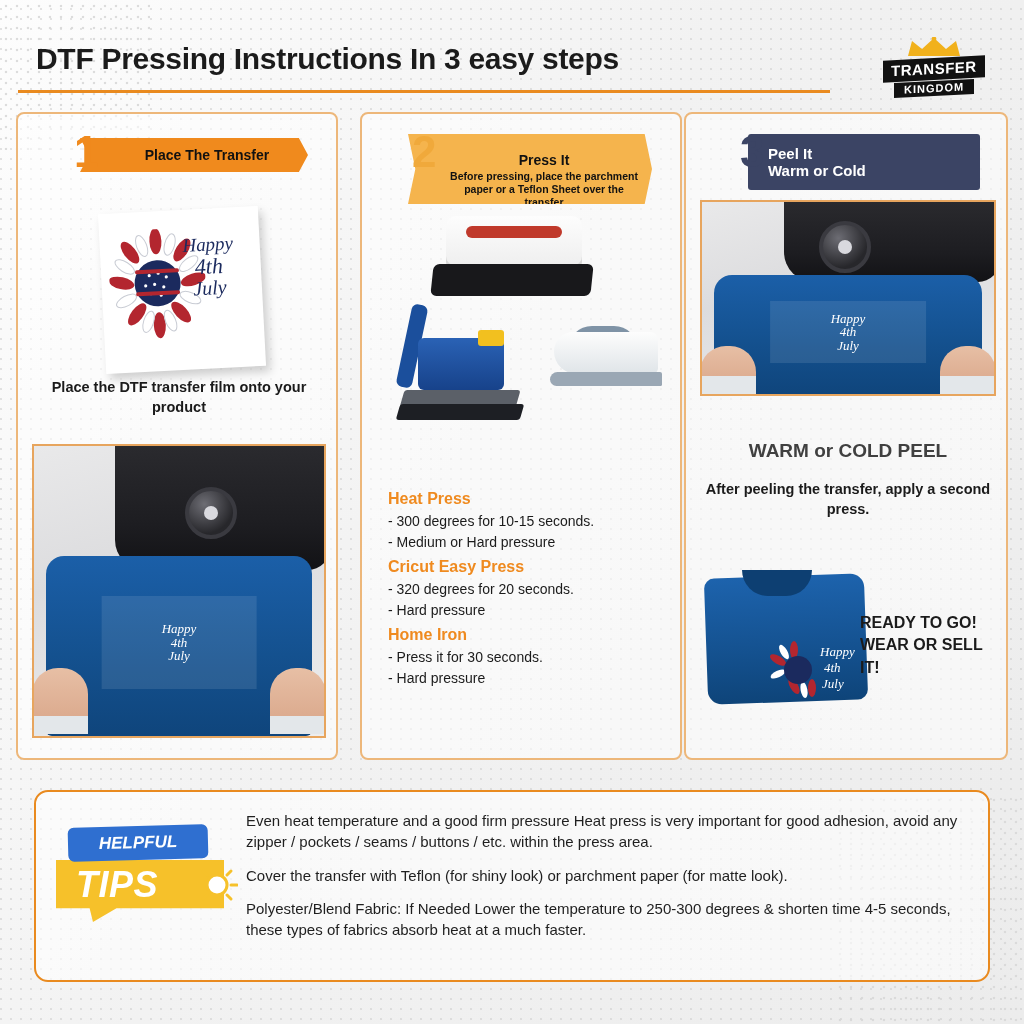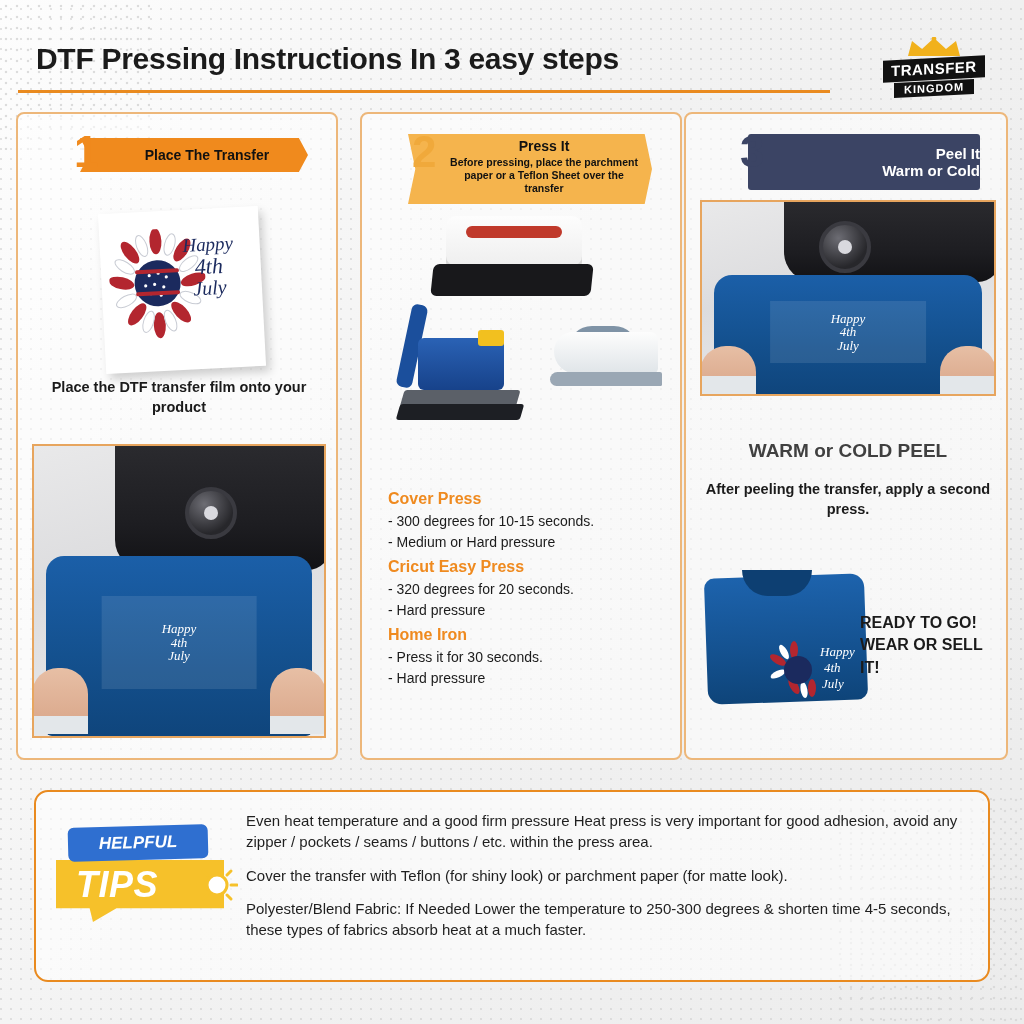--- a/index.html
+++ b/index.html
@@ -83,28 +83,28 @@
   }
   .ribbon.r1 {
     left: 62px; top: 16px; width: 228px; height: 34px; background: #f08a1d;
     clip-path: polygon(0 0, 96% 0, 100% 50%, 96% 100%, 0 100%, 4% 50%);
     display: flex; align-items: center; justify-content: center; font-size: 14px;
   }
   .ribbon.r1 span { padding-left: 26px; color:#111; }
   .ribbon.r2 {
     left: 46px; top: 12px; width: 244px; height: 70px; background: #f5b44d;
     clip-path: polygon(0 0, 97% 0, 100% 50%, 97% 100%, 0 100%, 3% 50%);
-    padding: 4px 12px 0 40px;
+    padding: 18px 12px 0 40px;
   }
   .r2-title { font-size: 14px; color: #111; }
   .r2-sub { font-size: 10.5px; color: #111; line-height: 1.25; margin-top: 2px; font-weight: bold; }
   .ribbon.r3 {
     left: 62px; top: 12px; width: 232px; height: 56px; background: #3b4464;
     border-radius: 3px; display: flex; flex-direction: column;
-    align-items: flex-end; justify-content: center; font-size: 15px; color: #fff;
+    align-items: flex-start; justify-content: center; font-size: 15px; color: #fff;
     padding-left: 20px;
   }
 
   .caption { text-align: center; font-size: 14.5px; font-weight: bold; color: #1b1b1b; line-height: 1.35; }
 
   
   .photo { position: absolute; overflow: hidden; }
   .img-border { border: 2px solid #e7a55e; }
 
   
@@ -378,21 +378,21 @@
       </div>
 
       <div class="iron">
         <div class="iron-handle"></div>
         <div class="iron-body"></div>
         <div class="iron-base"></div>
       </div>
     </div>
 
     <div class="specs">
-      <div class="spec-h">Cover Press</div>
+      <div class="spec-h">Heat Press</div>
       <div class="spec-l">- 300 degrees for 10-15 seconds.</div>
       <div class="spec-l">- Medium or Hard pressure</div>
 
       <div class="spec-h">Cricut Easy Press</div>
       <div class="spec-l">- 320 degrees for 20 seconds.</div>
       <div class="spec-l">- Hard pressure</div>
 
       <div class="spec-h">Home Iron</div>
       <div class="spec-l">- Press it for 30 seconds.</div>
       <div class="spec-l">- Hard pressure</div>

